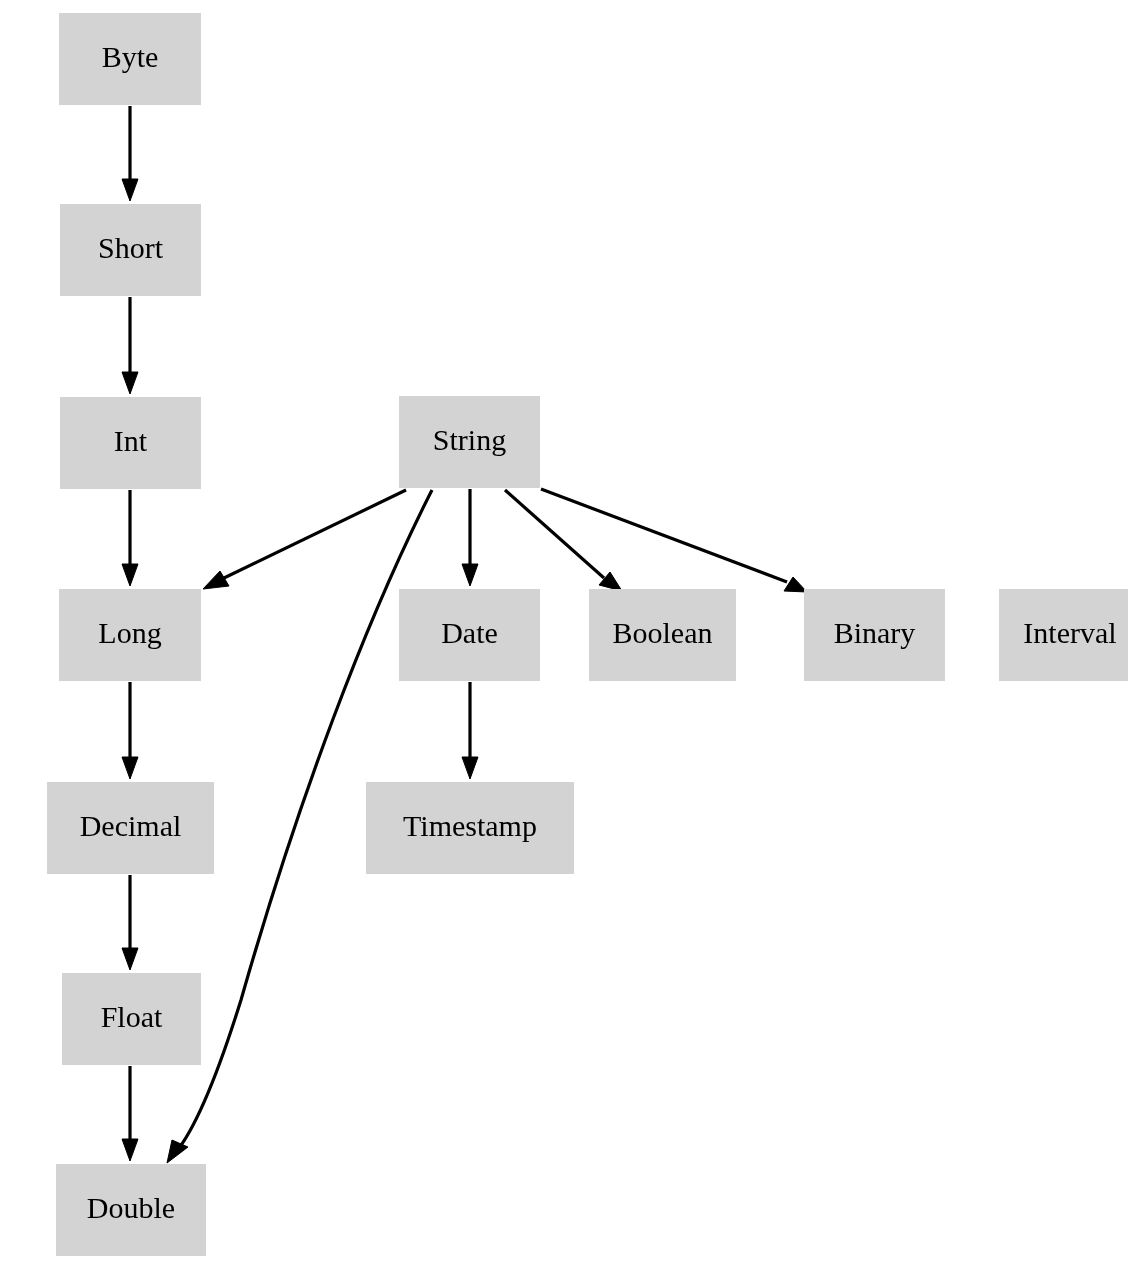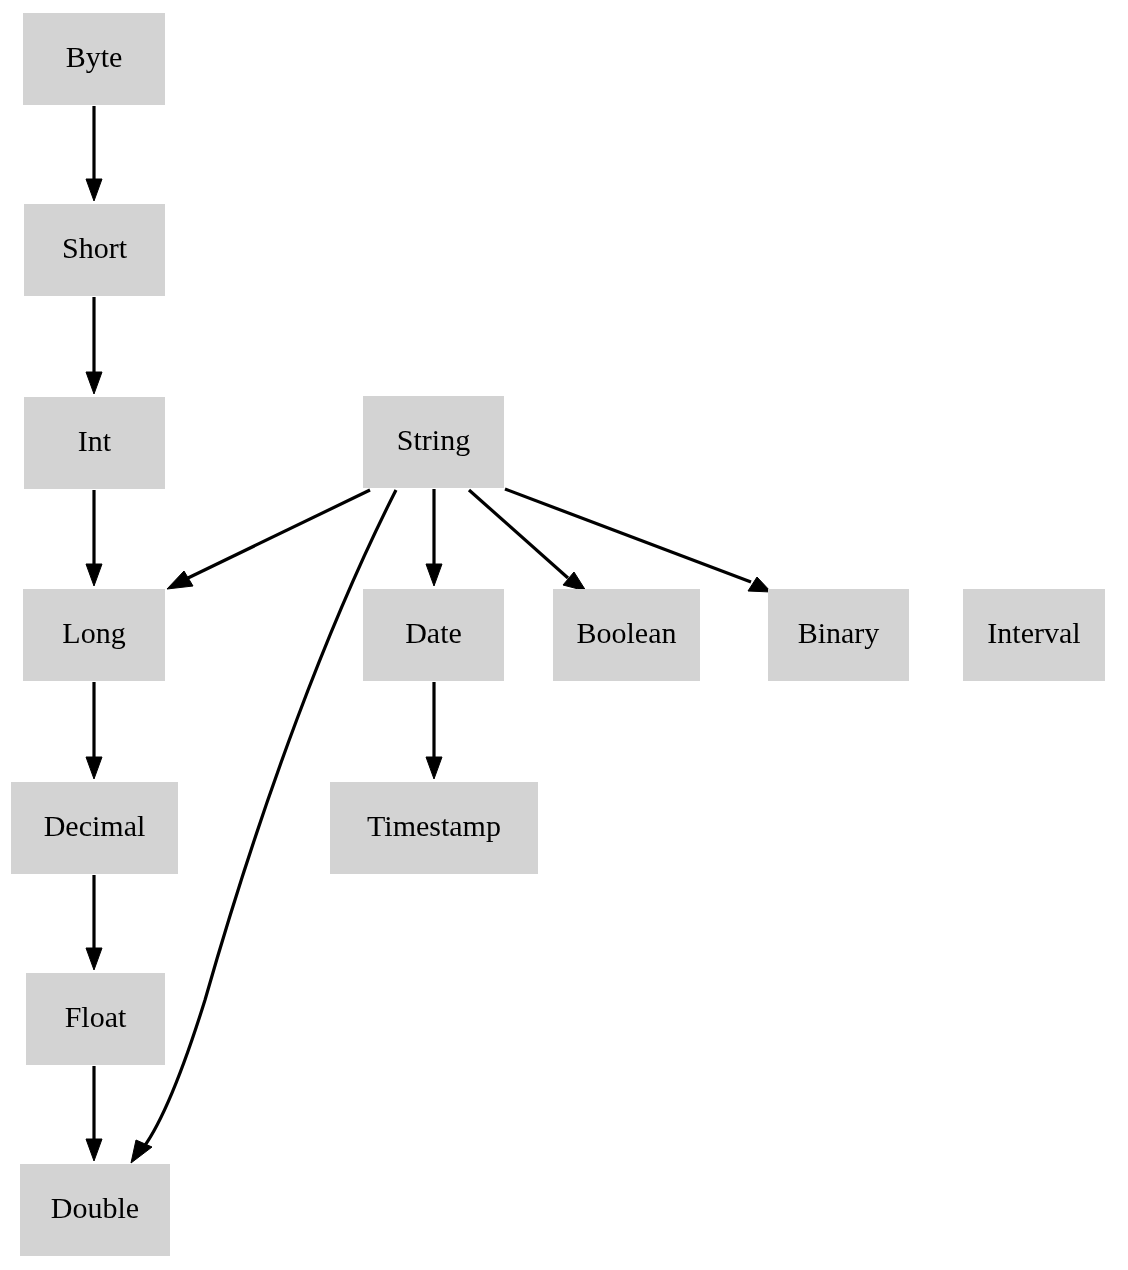--- a/index.html
+++ b/index.html
@@ -11,20 +11,21 @@
     width: 1128px;
     height: 1270px;
     font-family: "Liberation Serif", "DejaVu Serif", serif;
     overflow: hidden;
   }
   #diagram-root {
     position: relative;
     width: 976px;
     height: 1270px;
     background: #ffffff;
+    margin-left: 36px;
   }
   svg.graph-canvas {
     position: absolute;
     top: 0;
     left: 0;
     width: 1128px;
     height: 1270px;
     display: block;
   }
   .node-rect {

